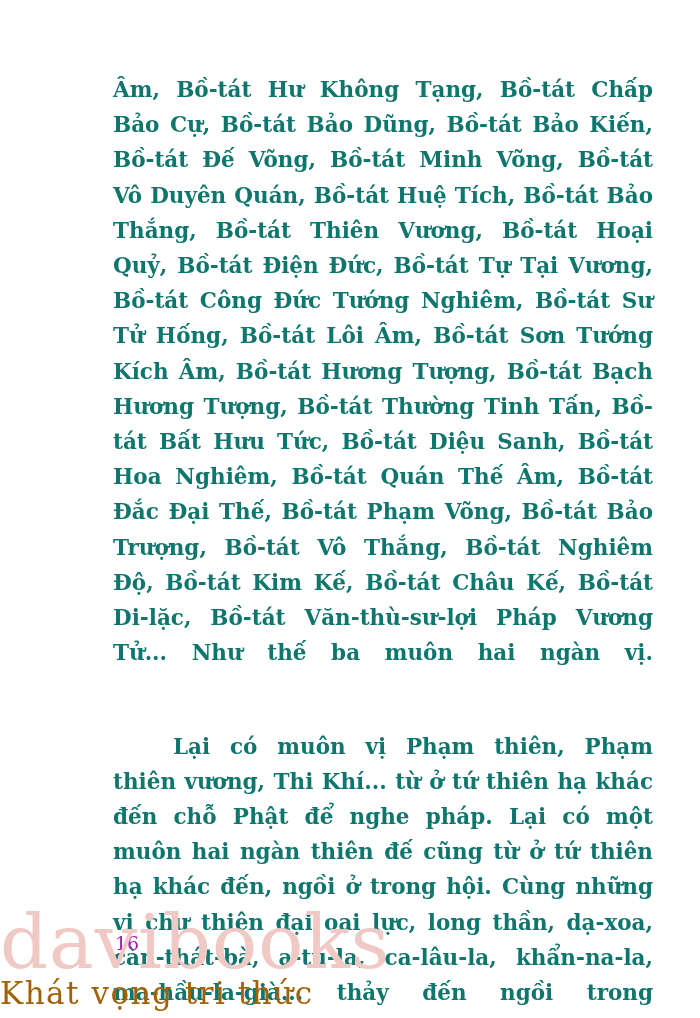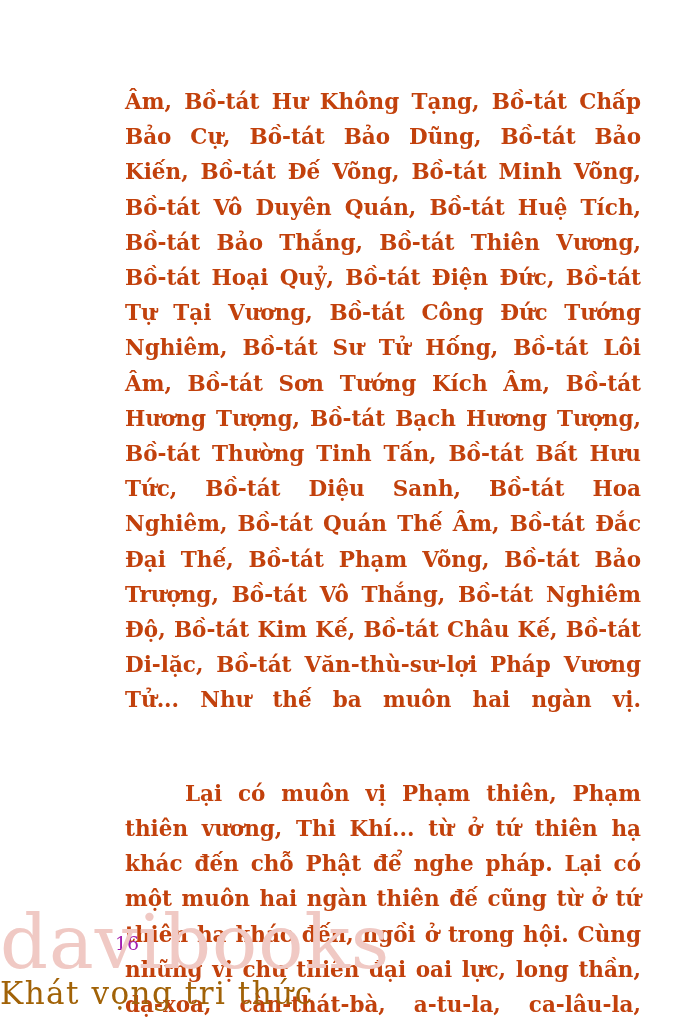--- a/index.html
+++ b/index.html
@@ -26,24 +26,24 @@
     left: 113px;
     top: 72px;
     width: 540px;
   }
 
   .para {
     font-family: "DejaVu Serif", serif;
     font-weight: bold;
     font-size: 21.5px;
     line-height: 35.2px;
-    color: #c2410c;
+    color: #0f766e;
     text-align: justify;
     text-justify: inter-word;
-    margin: 12px;
+    margin: 0;
     letter-spacing: 0px;
     word-spacing: 0.5px;
   }
 
   .para + .para {
     margin-top: 23px;
     text-indent: 60px;
   }
 
   

